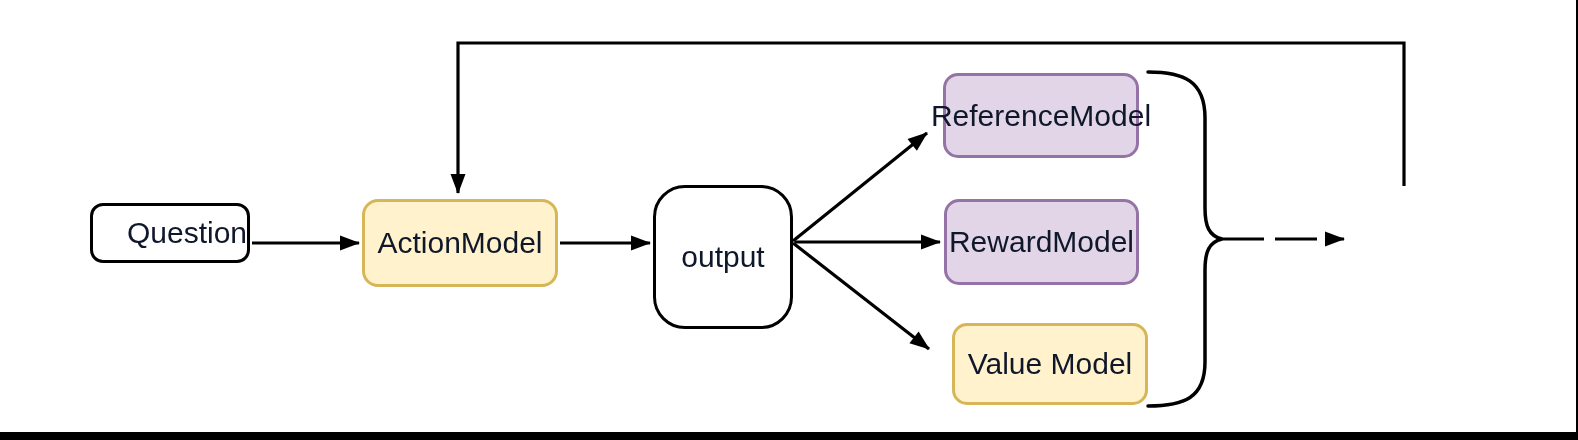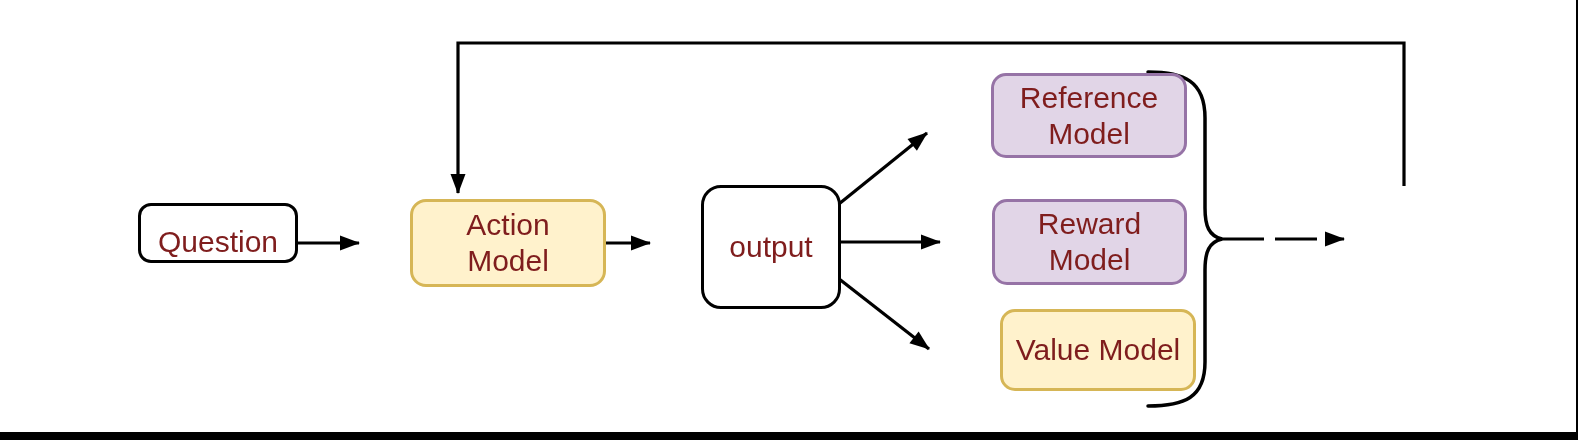--- a/index.html
+++ b/index.html
@@ -13,40 +13,39 @@
   }
   svg.connectors {
     position: absolute;
     left: 0; top: 0;
     width: 1578px; height: 440px;
   }
   .node {
     position: absolute;
     box-sizing: border-box;
     display: flex;
-    flex-direction: column;
+    flex-direction: row;
     align-items: center;
     justify-content: center;
     border: 3px solid #000000;
     background: #ffffff;
-    color: #7f1d1d;
+    color: #0f172a;
     font-size: 30px;
     line-height: 36px;
     text-align: center;
     white-space: nowrap;
-    margin-left: 48px;
   }
   .node.yellow { background: var(--yellow-fill, #FFF2CC); border-color: var(--yellow-stroke, #D6B656); }
   .node.purple { background: var(--purple-fill, #E1D5E7); border-color: var(--purple-stroke, #9673A6); }
   .node-question  { left: 90px;  top: 203px; width: 160px; height: 60px;  border-radius: 13px; justify-content: flex-end; }
   .node-policy    { left: 362px; top: 199px; width: 196px; height: 88px;  border-radius: 16px; }
-  .node-output    { left: 653px; top: 185px; width: 140px; height: 124px; border-radius: 20px; }
+  .node-output    { left: 653px; top: 185px; width: 140px; height: 144px; border-radius: 32px; }
   .node-reference { left: 943px; top: 73px;  width: 196px; height: 85px;  border-radius: 15px; }
   .node-reward    { left: 944px; top: 199px; width: 195px; height: 86px;  border-radius: 15px; }
-  .node-value     { left: 952px; top: 309px; width: 196px; height: 82px;  border-radius: 15px; }
+  .node-value     { left: 952px; top: 323px; width: 196px; height: 82px;  border-radius: 15px; }
   .node-action    { left: 1350px; top: 186px; width: 138px; height: 112px; border-radius: 20px; }
   .bottom-bar {
     position: absolute;
     left: 0; bottom: 0;
     width: 100%; height: 8px;
     background: #000000;
   }
   .right-edge {
     position: absolute;
     right: 0; top: 0;

